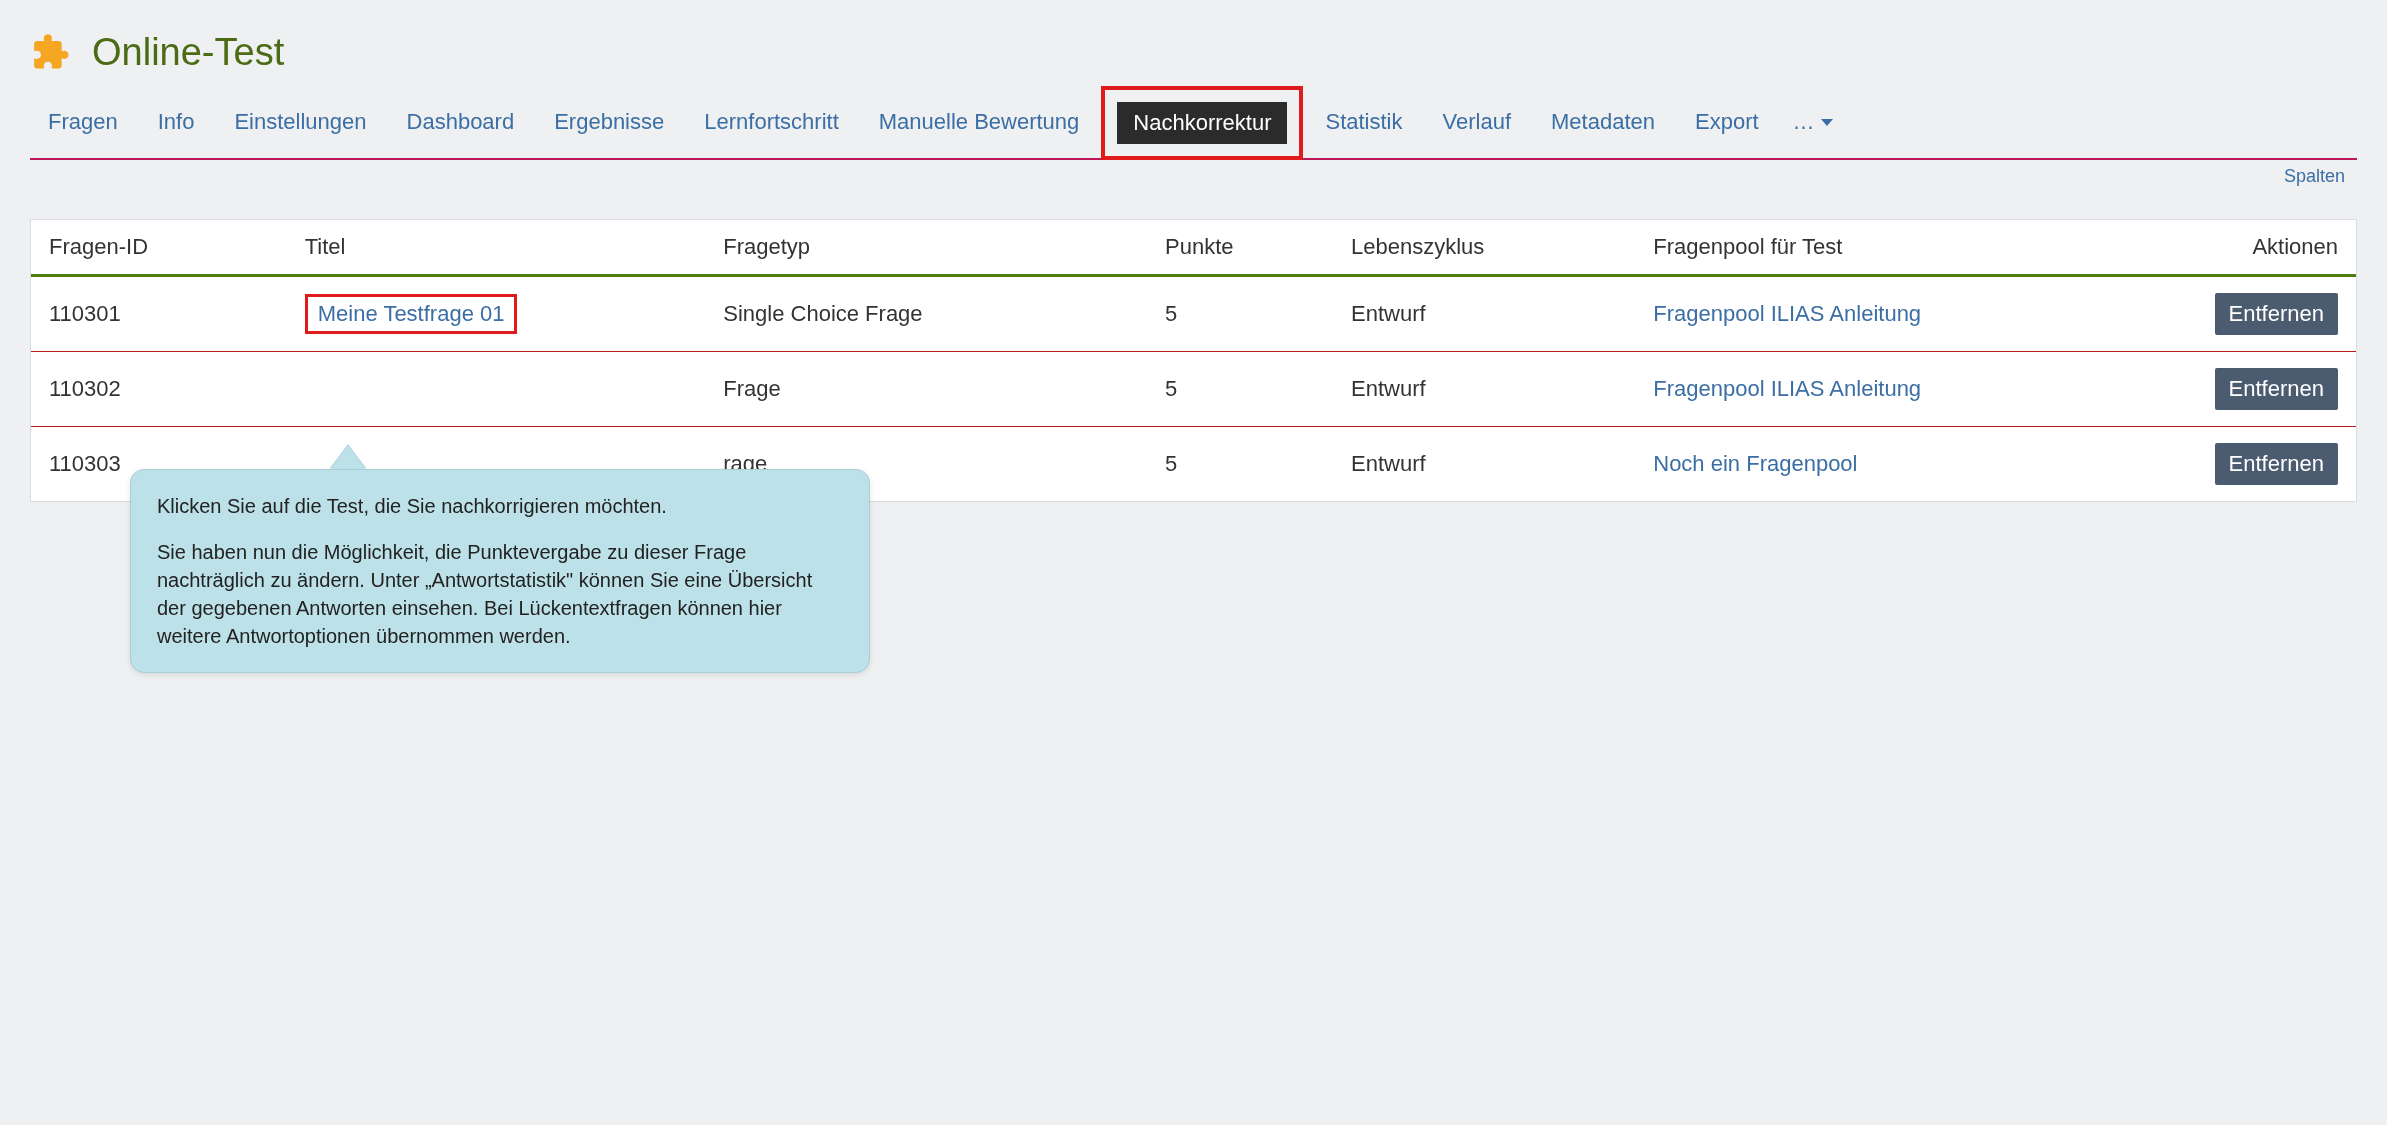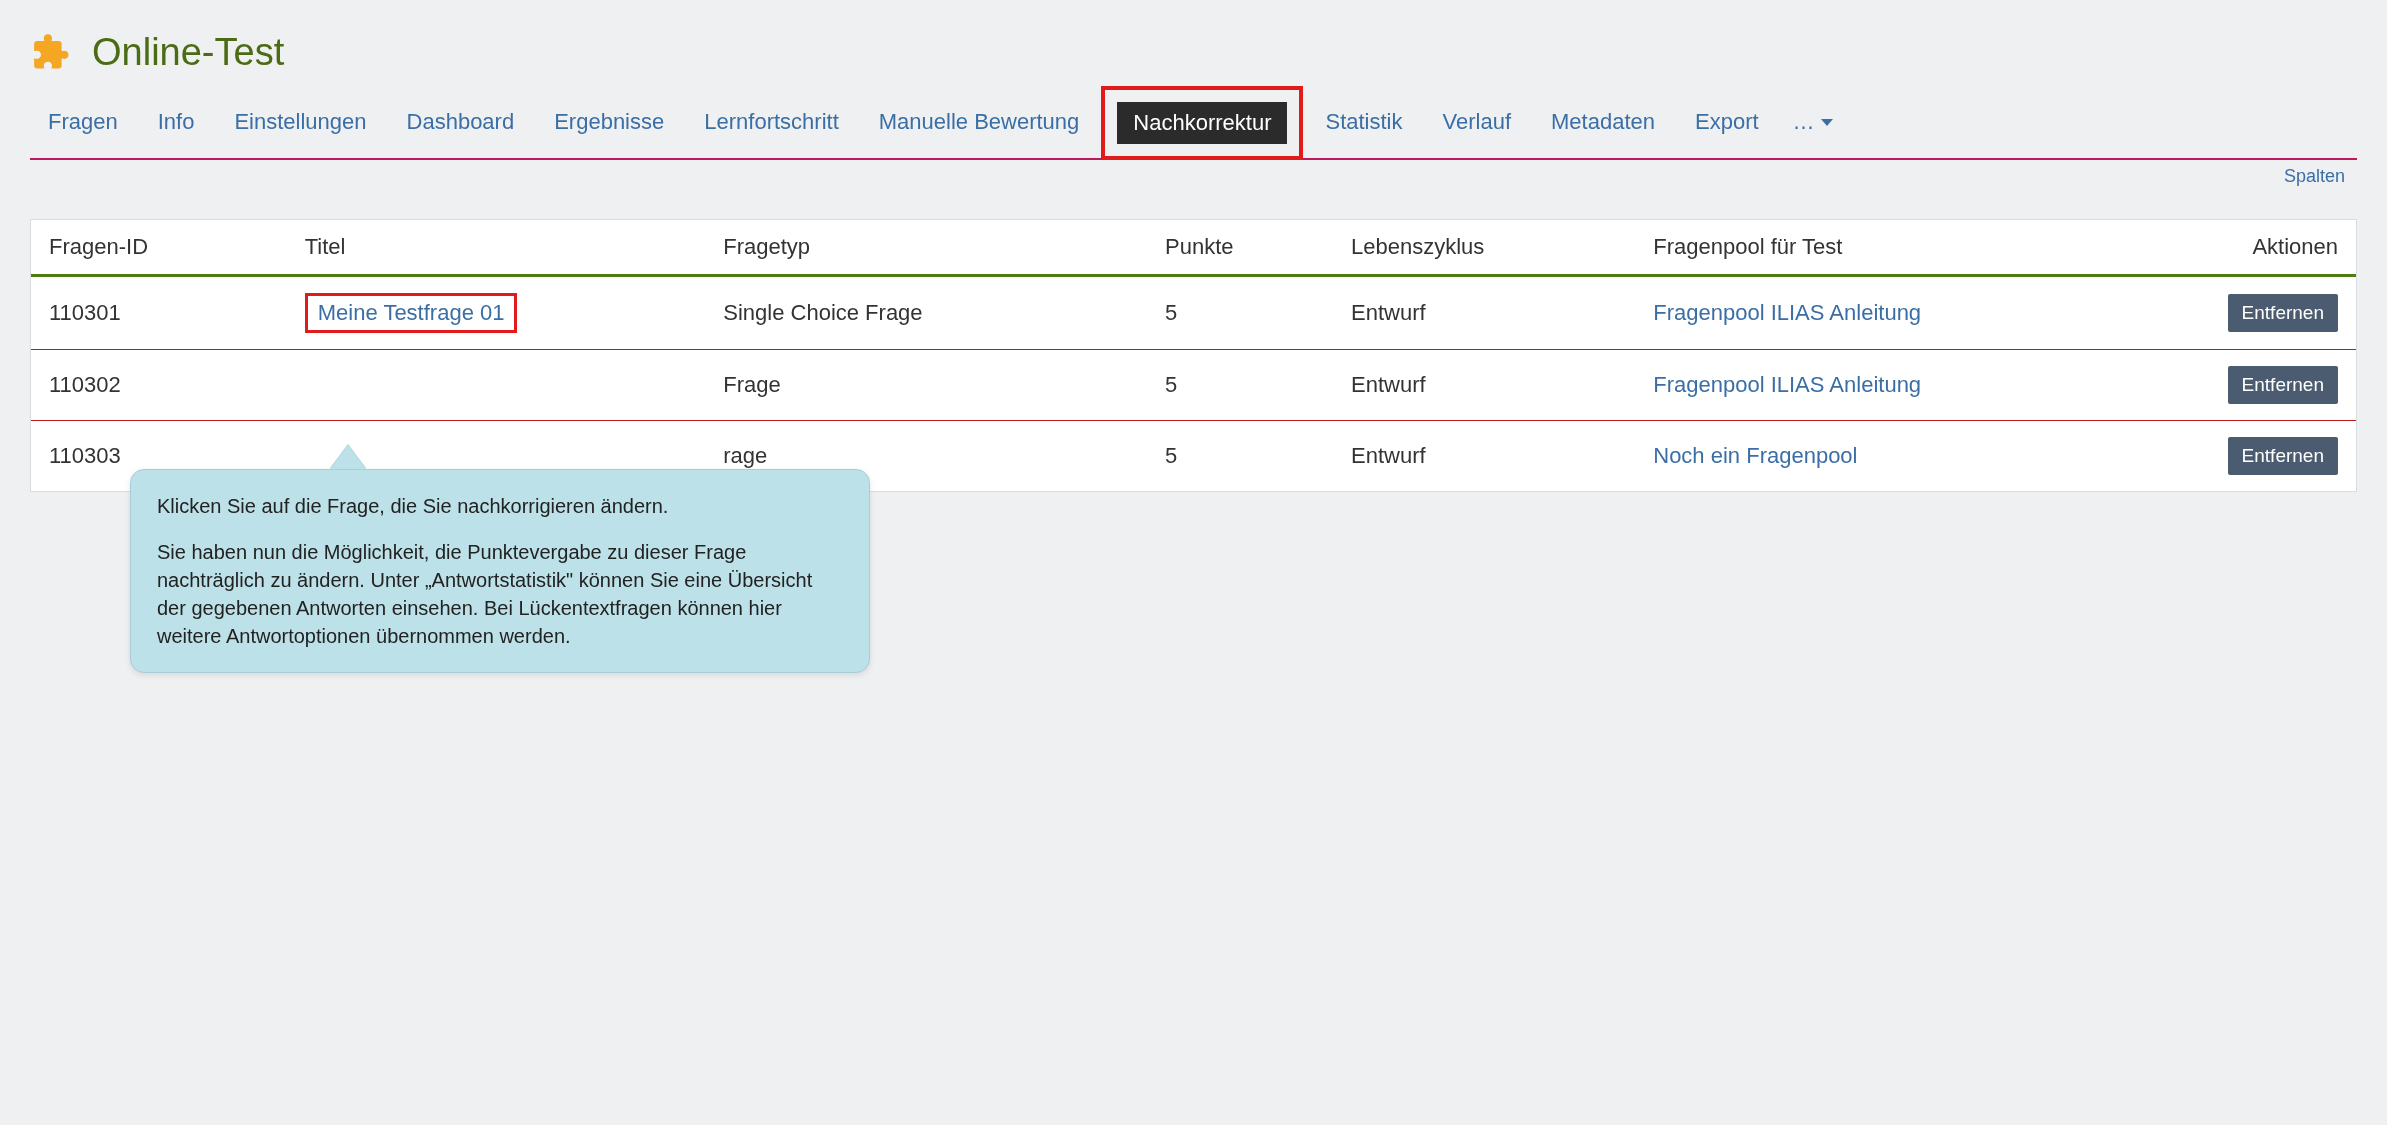--- a/index.html
+++ b/index.html
@@ -101,21 +101,21 @@
   .title-highlight {
     border: 3px solid #e11b1b;
     padding: 4px 10px;
     display: inline-block;
   }
   .btn-remove {
     background: #4b5b70;
     color: #fff;
     border: none;
     padding: 8px 14px;
-    font-size: 19px;
+    font-size: 22px;
     cursor: pointer;
     border-radius: 2px;
   }
   td.actions-cell { text-align: right; }
 
   
   .callout-wrap {
     position: absolute;
     left: 130px;
     top: 445px;
@@ -245,16 +245,16 @@
           </td>
         </tr>
       </tbody>
     </table>
   </div>
 </div>
 
 <div class="callout-wrap">
   <div class="callout-arrow"></div>
   <div class="callout">
-    <p>Klicken Sie auf die Frage, die Sie nachkorrigieren ändern.</p>
+    <p>Klicken Sie auf die Test, die Sie nachkorrigieren möchten.</p>
     <p>Sie haben nun die Möglichkeit, die Punktevergabe zu dieser Frage nachträglich zu ändern. Unter „Antwortstatistik" können Sie eine Übersicht der gegebenen Antworten einsehen. Bei Lückentextfragen können hier weitere Antwortoptionen übernommen werden.</p>
   </div>
 </div>
 
 </body></html>

